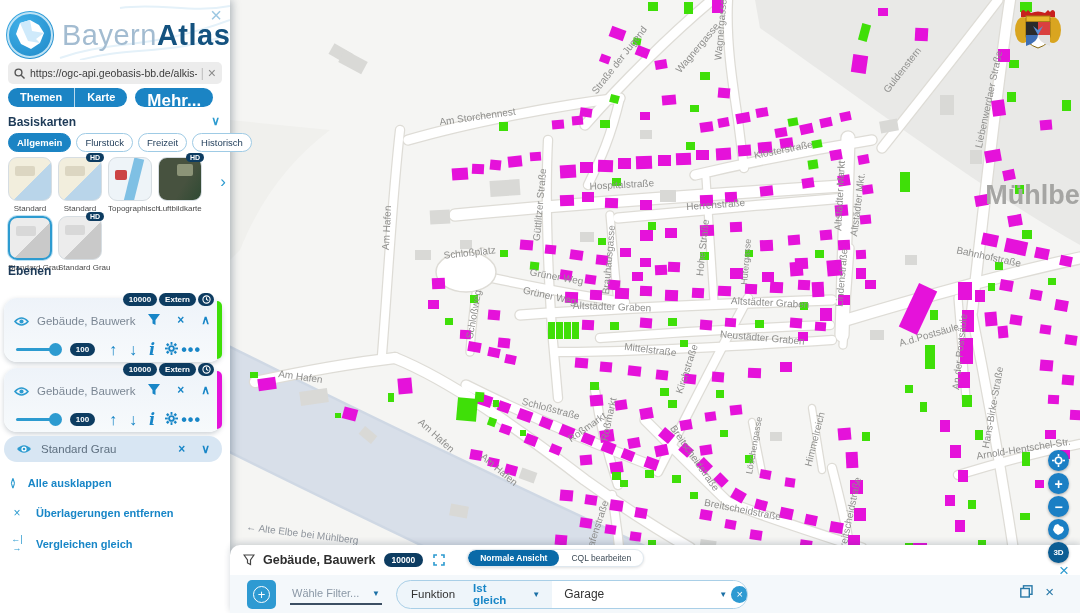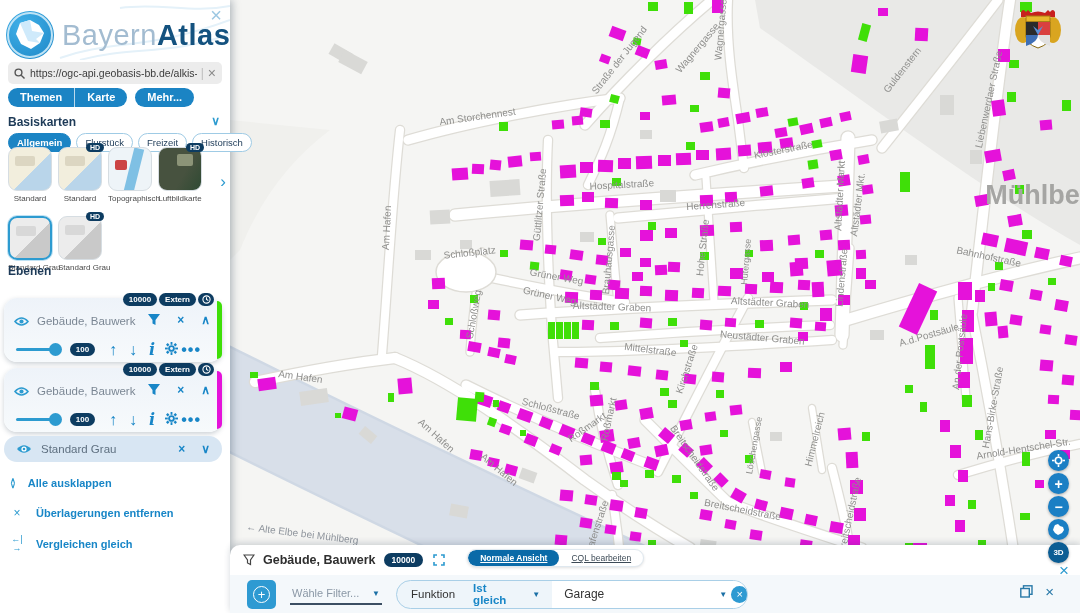--- a/index.html
+++ b/index.html
@@ -29,21 +29,21 @@
   .searchbar input { flex:1; border:none; background:transparent; font-size:10.5px; color:#3c3c3c;
     font-family:"Liberation Sans",sans-serif; outline:none; min-width:0; }
   .search-divider { color:#bdbdbd; margin:0 4px; font-size:12px; }
   .search-clear { color:#8a8a8a; font-size:14px; cursor:pointer; }
 
   .navbtns { position:absolute; left:8px; top:88px; height:19px; display:flex; }
   .pillgroup { display:flex; background:#1b84c4; border-radius:10px; overflow:visible; position:relative; }
   .pillseg { color:#fff; font-weight:bold; font-size:11px; padding:3px 12px; position:relative; }
   .pillseg + .pillseg { border-left:1px solid rgba(255,255,255,.7); }
   .pill-sep { width:8px; }
-  .pill-single { background:#1b84c4; border-radius:10px; color:#fff; font-weight:bold; font-size:11px; padding:3px 12px; }
+  .pill-single { background:#1b84c4; border-radius:10px; color:#fff; font-weight:bold; font-size:17px; padding:3px 12px; }
 
   .section-head { position:absolute; left:8px; font-size:12px; font-weight:bold; color:#1d3a57; }
   .sec-chev { position:absolute; right:10px; color:#2d9bd0; font-size:12px; font-weight:bold; }
 
   .chips { position:absolute; left:8px; top:133px; display:flex; gap:5px; }
   .chip { font-size:9.5px; padding:3px 8px; border-radius:10px; border:1px solid #9fcbe5; color:#1d3a57; background:#fff; }
   .chip.active { background:#1b84c4; border-color:#1b84c4; color:#fff; font-weight:bold; }
 
   .thumb-row { position:absolute; left:8px; display:flex; gap:6px; }
   .thumb { width:44px; position:relative; }
@@ -97,21 +97,21 @@
   #coat { position:absolute; left:1014px; top:8px; z-index:5; }
 
   
   #bottombar { position:absolute; left:230px; top:545px; width:850px; height:68px; z-index:30;
     background:#fff; border-radius:10px 0 0 0; box-shadow:0 -2px 6px rgba(40,60,80,.2); }
   .bb-row1 { position:absolute; left:0; top:0; right:0; height:30px; display:flex; align-items:center; }
   .bb-title { font-size:12.5px; font-weight:bold; color:#2e2e2e; margin-left:8px; }
   .bb-pill { margin-left:8px; background:#0d3c61; color:#fff; font-size:8.5px; font-weight:bold; border-radius:9px; padding:2px 8px; }
   .bb-toggle { margin-left:22px; display:flex; background:#fff; border:1px solid #dfe8ef; border-radius:11px;
     box-shadow:0 1px 3px rgba(0,0,0,.12); overflow:hidden; height:18px; position:relative; top:-2px; }
-  .bb-tseg { font-size:8.5px; display:flex; align-items:center; padding:0 12px; color:#3c4a56;text-decoration:underline; }
+  .bb-tseg { font-size:8.5px; display:flex; align-items:center; padding:0 12px; color:#3c4a56; }
   .bb-tseg.active { background:#0a6aa8; color:#fff; font-weight:bold; border-radius:11px; }
   .bb-close { position:absolute; right:11px; top:16px; color:#2d9bd0; font-size:17px; }
   .bb-row2 { position:absolute; left:0; top:30px; right:0; bottom:0; background:#f4f8fb; display:flex; align-items:center; }
   .add-btn { margin-left:17px; width:29px; height:29px; background:#2e9ad2; border-radius:5px;
     display:flex; align-items:center; justify-content:center; }
   .add-circle { width:17px; height:17px; border:1.6px solid #fff; border-radius:50%; color:#fff;
     font-size:13px; line-height:13px; display:flex; align-items:center; justify-content:center; }
   .choose-filter { margin-left:14px; width:92px; border-bottom:2px solid #3c4f63; display:flex;
     align-items:center; justify-content:space-between; padding:4px 2px; }
   .choose-filter .txt { color:#8b98a6; font-size:11px; }
@@ -652,21 +652,21 @@
     <div class="section-head" style="top:115px;">Basiskarten</div>
     <span class="sec-chev" style="top:114px;">∨</span>
 
     <div class="chips">
       <span class="chip active">Allgemein</span>
       <span class="chip">Flurstück</span>
       <span class="chip">Freizeit</span>
       <span class="chip">Historisch</span>
     </div>
 
-    <div class="thumb-row" style="top:147px;justify-content:flex-end;">
+    <div class="thumb-row" style="top:157px;justify-content:flex-end;">
       <div class="thumb">
         <div class="thumb-img t-standard"></div>
         <div class="thumb-label">Standard</div>
       </div>
       <div class="thumb">
         <span class="hd-badge">HD</span>
         <div class="thumb-img t-standard"></div>
         <div class="thumb-label">Standard</div>
       </div>
       <div class="thumb">

